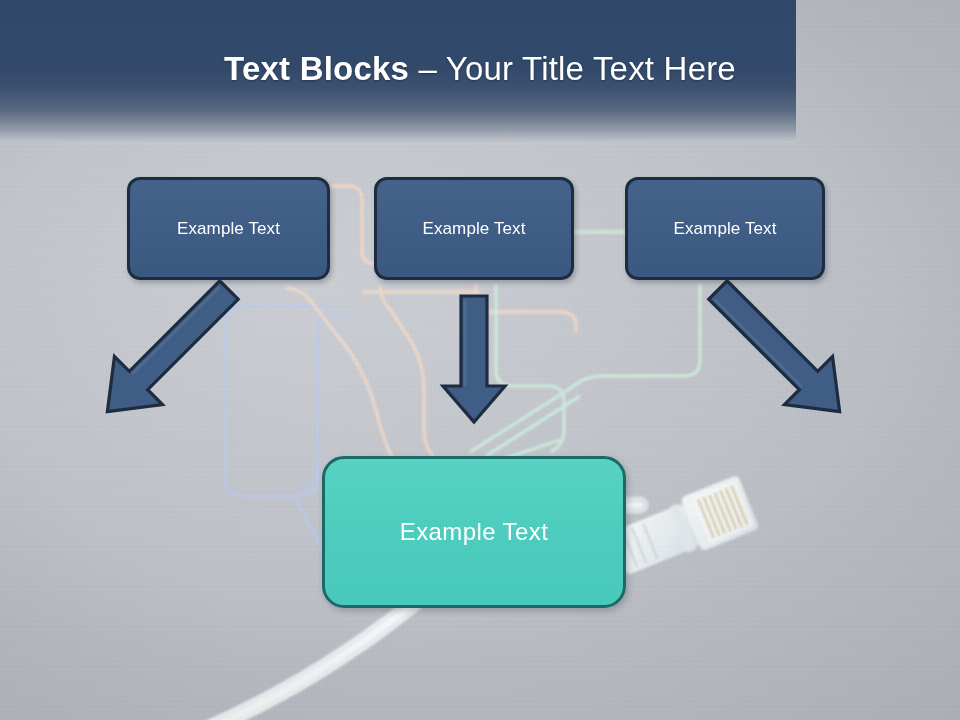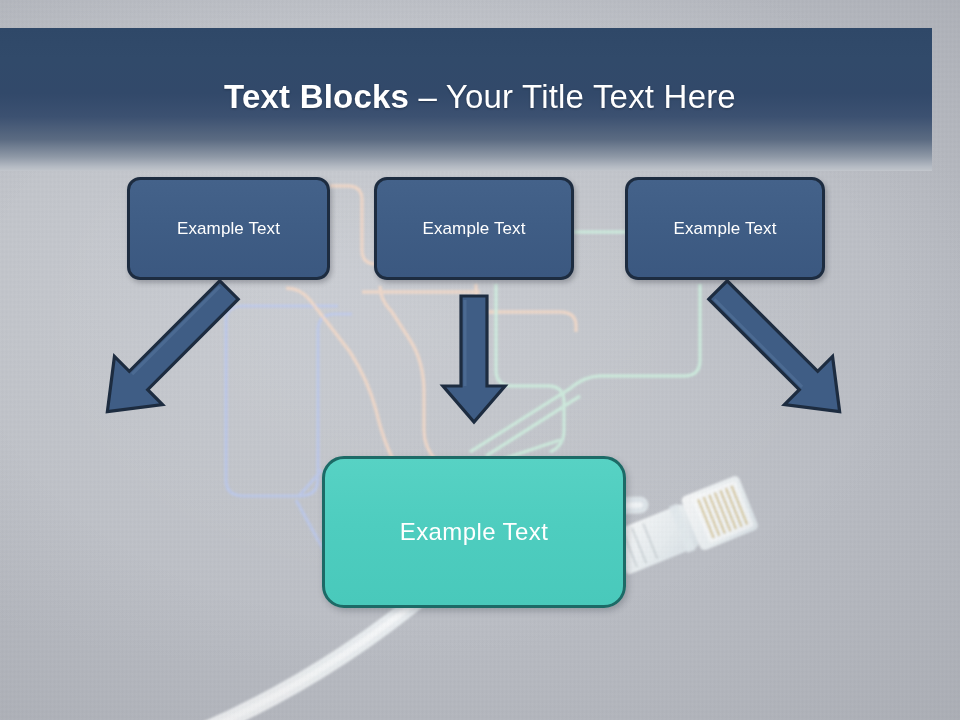--- a/index.html
+++ b/index.html
@@ -42,32 +42,31 @@
     position: absolute;
     inset: 0;
     width: 960px;
     height: 720px;
   }
 
   
   .header {
     position: absolute;
     left: 0; top: 0;
-    width: 932px;
+    width: 796px;
     height: 143px;
     background: linear-gradient(180deg,
         #2f4868 0%,
         #314a6a 22%,
         #32496a 46%,
         #3c5171 62%,
         #5b6b82 78%,
         #8e98a6 90%,
         #b4bac3 97%,
         #c2c6cc 100%);
-    margin-top: 28px;
   }
   .header-title {
     position: absolute;
     left: 0;
     top: 49px;
     width: 960px;
     text-align: center;
     color: #ffffff;
     font-size: 33px;
     line-height: 40px;

